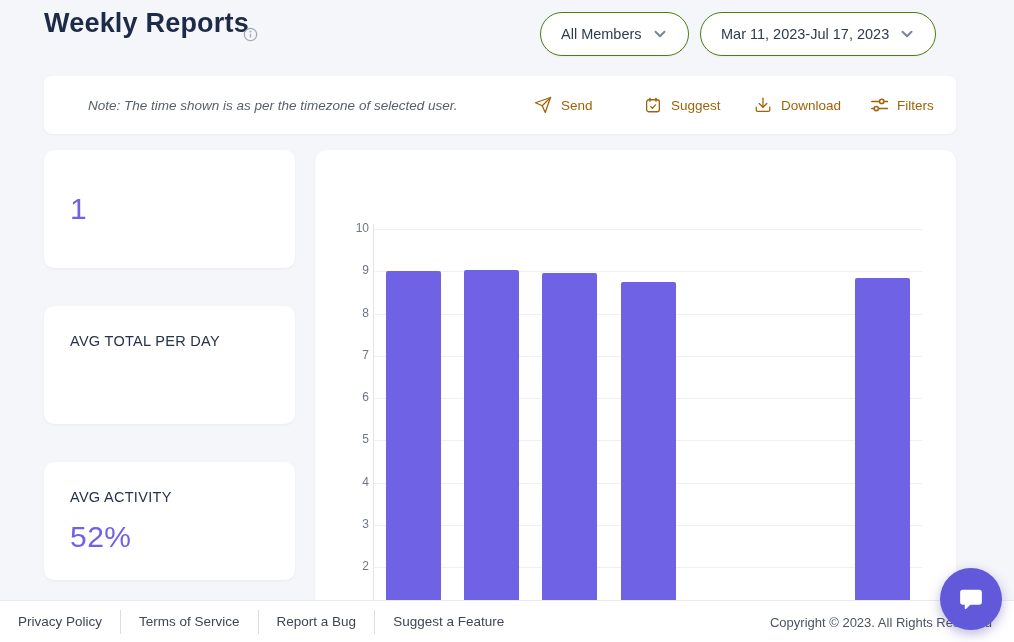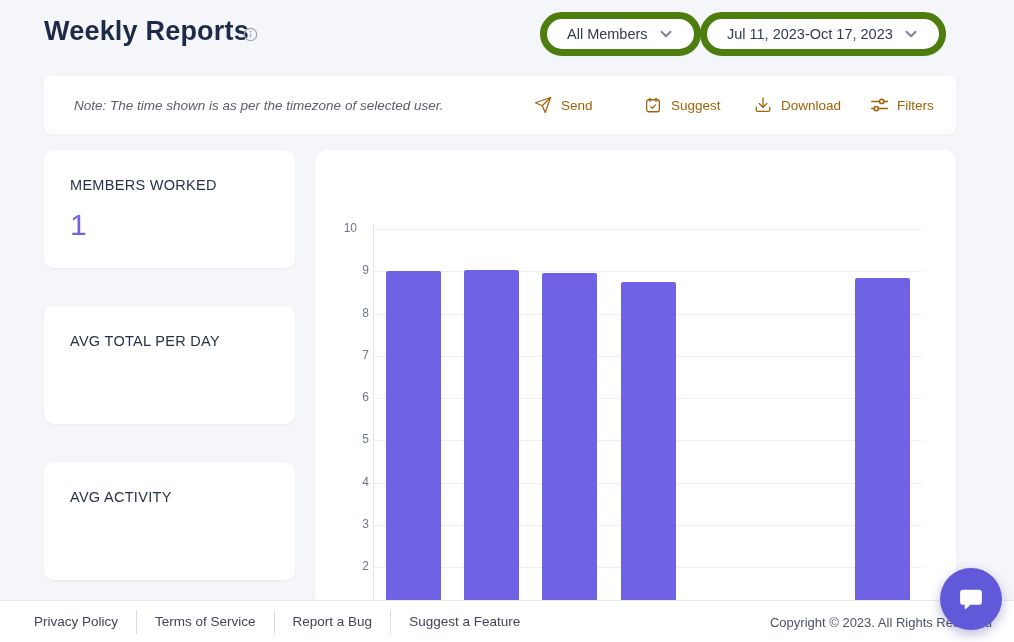--- a/index.html
+++ b/index.html
@@ -4,41 +4,41 @@
 <style>
   * { margin:0; padding:0; box-sizing:border-box; }
   html, body { overflow:hidden; }
   body {
     width:1014px; height:642px; position:relative;
     background:#f4f6fa;
     font-family:"Liberation Sans", sans-serif;
     color:#1d2b49;
   }
   
-  .page-title { position:absolute; left:44px; top:16px; font-size:27px; font-weight:bold; color:#1d2b49; letter-spacing:.2px; }
+  .page-title { position:absolute; left:44px; top:8px; font-size:27px; font-weight:bold; color:#1d2b49; letter-spacing:.2px; }
   .info-icon { position:absolute; left:243px; top:27px; width:15px; height:15px; color:#a3abb8; cursor:pointer; }
   .pill {
     position:absolute; top:12px; height:44px; background:#fff;
-    border:7px solid #4d7c0f; border-radius:22px;
+    border:1px solid #4d7c0f; border-radius:22px;
     display:flex; align-items:center; gap:10px; padding:0 20px;
     font-size:14.5px; color:#2f3b50; cursor:pointer;
     box-shadow:0 1px 2px rgba(25,39,70,.04);
     font-family:inherit;
   }
   .pill-members { left:540px; }
   .pill-dates { left:700px; }
   .chevron { width:16px; height:16px; color:#7c8694; flex:0 0 auto; }
 
   
   .note-card {
     position:absolute; left:44px; top:76px; width:912px; height:58px;
     background:#fff; border-radius:8px; box-shadow:0 1px 2px rgba(25,39,70,.05);
   }
   .note-text {
-    position:absolute; left:30px; top:50%; transform:translateY(-50%);
+    position:absolute; left:44px; top:50%; transform:translateY(-50%);
     font-style:italic; font-size:13.5px; color:#575f6b;
   }
   .action-btn {
     position:absolute; top:0; height:58px; display:flex; align-items:center; gap:9px;
     background:none; border:none; color:#a16207; font-size:13.5px; cursor:pointer;
     font-family:inherit;
   }
   .action-btn svg { width:18px; height:18px; }
   .btn-send { left:490px; } .btn-schedule { left:600px; }
   .btn-download { left:710px; } .btn-filters { left:826px; }
@@ -67,21 +67,21 @@
   .footer {
     position:absolute; left:0; top:600px; width:1014px; height:42px;
     background:#fff; border-top:1px solid #e9ebf0; z-index:5;
     display:flex; align-items:center;
   }
   .footer-links { display:flex; align-items:center; margin-left:18px; }
   .footer-link {
     background:none; border:none; font-family:inherit; cursor:pointer;
     font-size:13.5px; color:#3f4654; padding:0 18px;
   }
-  .footer-link:first-child { padding-left:0;margin-left:16px; }
+  .footer-link:first-child { padding-left:0; }
   .footer-divider { width:1px; height:24px; background:#d9dde3; }
   .copyright { position:absolute; right:22px; top:50%; transform:translateY(-50%); font-size:13px; color:#4b5462; }
 
   
   .chat-launcher {
     position:absolute; left:940px; top:568px; width:62px; height:62px;
     border-radius:50%; background:#6159d9; border:none; cursor:pointer; z-index:10;
     box-shadow:0 4px 12px rgba(60,50,160,.35);
     display:flex; align-items:center; justify-content:center;
   }
@@ -100,21 +100,21 @@
 </span>
 
 <button class="pill pill-members">
   <span>All Members</span>
   <svg class="chevron" viewBox="0 0 16 16" fill="none" stroke="currentColor" stroke-width="2" stroke-linecap="round" stroke-linejoin="round">
       <path d="M3.5 5.8 L8 10.3 L12.5 5.8"></path>
     </svg>
 </button>
 
 <button class="pill pill-dates">
-  <span>Jul 11, 2023-Oct 17, 2023</span>
+  <span>Mar 11, 2023-Jul 17, 2023</span>
   <svg class="chevron" viewBox="0 0 16 16" fill="none" stroke="currentColor" stroke-width="2" stroke-linecap="round" stroke-linejoin="round">
       <path d="M3.5 5.8 L8 10.3 L12.5 5.8"></path>
     </svg>
 </button>
 
 <div class="note-card">
   <span class="note-text">Note: The time shown is as per the timezone of selected user.</span>
 
   <button class="action-btn btn-send">
     <svg viewBox="0 0 24 24" fill="none" stroke="currentColor" stroke-width="1.7" stroke-linecap="round" stroke-linejoin="round">
@@ -148,35 +148,35 @@
       <line x1="2" y1="6" x2="20" y2="6"></line>
         <circle cx="13" cy="6" r="2.4" fill="#ffffff"></circle>
       <line x1="2" y1="14" x2="20" y2="14"></line>
         <circle cx="7" cy="14" r="2.4" fill="#ffffff"></circle>
     </svg>
     <span>Filters</span>
   </button>
 </div>
 
 <div class="stat-card stat-card-1">
-  <div class="stat-label">MEMBERS WORKED</div>
   <div class="stat-value">1</div>
 </div>
 <div class="stat-card stat-card-2">
   <div class="stat-label">AVG TOTAL PER DAY</div>
 </div>
 <div class="stat-card stat-card-3">
   <div class="stat-label">AVG ACTIVITY</div>
+  <div class="stat-value">52%</div>
 </div>
 
 <div class="chart-card">
   <div class="chart-plot">
       <div class="chart-y-axis-line" style="left: 58px; top: 74px; height: 486px; width: 1px; background: rgb(224, 227, 234);"></div>
       <div class="chart-gridline" style="left: 59px; top: 79px; width: 548px; height: 1px; background: rgb(238, 240, 244);"></div>
-      <span class="chart-y-tick-label" style="left: 2px; top: 71px; width: 40px; text-align: right;">10</span>
+      <span class="chart-y-tick-label" style="left: 14px; top: 71px; width: 40px; text-align: right;">10</span>
       <div class="chart-gridline" style="left: 59px; top: 121.25px; width: 548px; height: 1px; background: rgb(238, 240, 244);"></div>
       <span class="chart-y-tick-label" style="left: 14px; top: 113.25px; width: 40px; text-align: right;">9</span>
       <div class="chart-gridline" style="left: 59px; top: 163.5px; width: 548px; height: 1px; background: rgb(238, 240, 244);"></div>
       <span class="chart-y-tick-label" style="left: 14px; top: 155.5px; width: 40px; text-align: right;">8</span>
       <div class="chart-gridline" style="left: 59px; top: 205.75px; width: 548px; height: 1px; background: rgb(238, 240, 244);"></div>
       <span class="chart-y-tick-label" style="left: 14px; top: 197.75px; width: 40px; text-align: right;">7</span>
       <div class="chart-gridline" style="left: 59px; top: 248px; width: 548px; height: 1px; background: rgb(238, 240, 244);"></div>
       <span class="chart-y-tick-label" style="left: 14px; top: 240px; width: 40px; text-align: right;">6</span>
       <div class="chart-gridline" style="left: 59px; top: 290.25px; width: 548px; height: 1px; background: rgb(238, 240, 244);"></div>
       <span class="chart-y-tick-label" style="left: 14px; top: 282.25px; width: 40px; text-align: right;">5</span>

